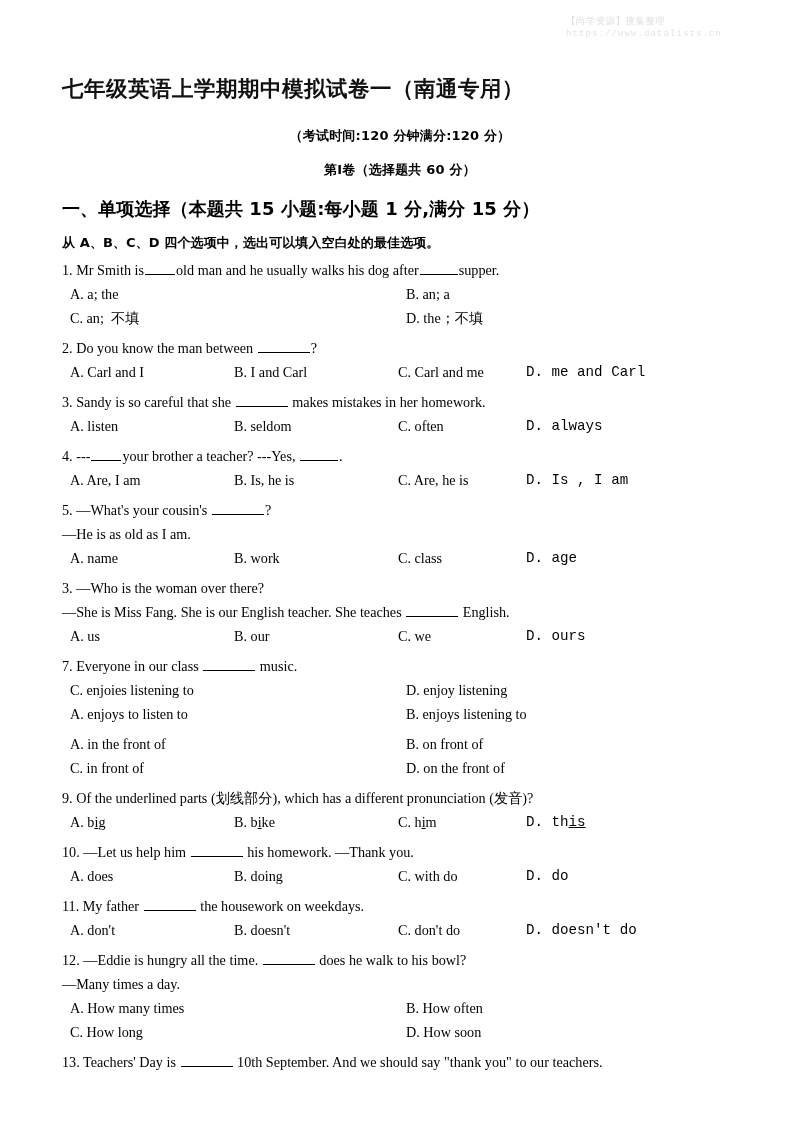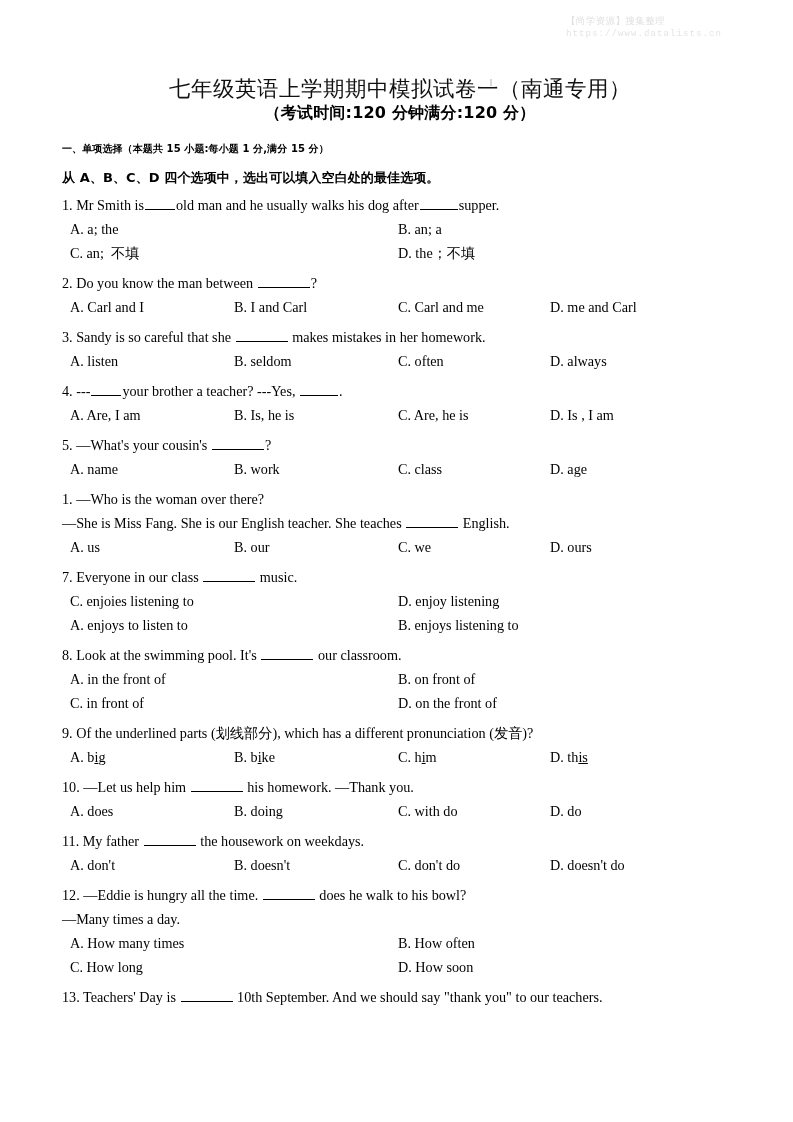--- a/index.html
+++ b/index.html
@@ -52,58 +52,58 @@
   .content {
     position: absolute;
     left: 62px;
     top: 0;
     width: 676px;
   }
 
   
   .doc-title {
     margin-top: 74px;
-    text-align: center;
-    font-family: "DejaVu Sans", sans-serif;
-    font-weight: normal;
+    font-family: "DejaVu Sans", sans-serif;
+    font-weight: bold;
     font-size: 21.5px;
     letter-spacing: 0.5px;
     color: #111;
     position: relative;
   }
   .title-artifact {
     position: absolute;
     top: 5px;
     left: 428px;
     width: 2px;
     height: 7px;
     background: #d8d8d8;
   }
 
   .exam-info {
+    margin-top: 24px;
     text-align: center;
     font-family: "DejaVu Sans", sans-serif;
     font-weight: bold;
-    font-size: 16px;
+    font-size: 13px;
     letter-spacing: 0.2px;
   }
   .paper-part {
     margin-top: 16px;
     text-align: center;
     font-family: "DejaVu Sans", sans-serif;
     font-weight: bold;
     font-size: 13px;
     letter-spacing: 0.2px;
   }
 
   .section-heading {
     margin-top: 18px;
     font-family: "DejaVu Sans", sans-serif;
     font-weight: bold;
-    font-size: 10px;
+    font-size: 18px;
     letter-spacing: 0.1px;
   }
   .section-instruction {
     margin-top: 13px;
     margin-bottom: 6px;
     font-family: "DejaVu Sans", sans-serif;
     font-weight: bold;
     font-size: 13px;
     letter-spacing: 0.1px;
   }
@@ -131,24 +131,24 @@
   }
   .opt {
     position: absolute;
     top: 0;
     white-space: pre;
   }
   
   .cols4 .opt.c0 { left: 8px; }
   .cols4 .opt.c1 { left: 172px; }
   .cols4 .opt.c2 { left: 336px; }
-  .cols4 .opt.c3 { left: 488px; }
+  .cols4 .opt.c3 { left: 464px; font-family: Liberation Mono, monospace; }
   
   .cols2 .opt.c0 { left: 8px; }
-  .cols2 .opt.c1 { left: 336px; }
+  .cols2 .opt.c1 { left: 344px; }
 
   .blank {
     display: inline-block;
     border-bottom: 1.2px solid #000;
     vertical-align: baseline;
     margin: 0 1px;
   }
   .blank.w1 { width: 38px; }
   .blank.w2 { width: 52px; }
   .blank.w3 { width: 30px; }
@@ -165,20 +165,21 @@
   </div>
 
   <div class="content">
 
     <div class="doc-title">
       <span>七年级英语上学期期中模拟试卷一（南通专用）</span>
       <span class="title-artifact"></span>
     </div>
 
     <div class="exam-info">（考试时间:120 分钟满分:120 分）</div>
+    <div class="paper-part">第I卷（选择题共 60 分）</div>
     <div class="section-heading">一、单项选择（本题共 15 小题:每小题 1 分,满分 15 分）</div>
     <div class="section-instruction">从 A、B、C、D 四个选项中，选出可以填入空白处的最佳选项。</div>
 
     <div id="questions">
         <div class="q-block">
           <div class="q-line">1. Mr Smith is<span class="blank w3"></span>old man and he usually walks his dog after<span class="blank w1"></span>supper.</div>
           <div class="opt-row cols2">
             <span class="opt c0">A. a; the</span>
             <span class="opt c1">B. an; a</span>
           </div>
@@ -209,50 +210,50 @@
           <div class="q-line">4. ---<span class="blank w3"></span>your brother a teacher? ---Yes, <span class="blank w1"></span>.</div>
           <div class="opt-row cols4">
             <span class="opt c0">A. Are, I am</span>
             <span class="opt c1">B. Is, he is</span>
             <span class="opt c2">C. Are, he is</span>
             <span class="opt c3">D. Is , I am</span>
           </div>
         </div>
         <div class="q-block">
           <div class="q-line">5. —What's your cousin's <span class="blank w2"></span>?</div>
+          <div class="q-sub">—He is as old as I am.</div>
           <div class="opt-row cols4">
             <span class="opt c0">A. name</span>
             <span class="opt c1">B. work</span>
             <span class="opt c2">C. class</span>
             <span class="opt c3">D. age</span>
           </div>
         </div>
         <div class="q-block">
-          <div class="q-line">1. —Who is the woman over there?</div>
+          <div class="q-line">3. —Who is the woman over there?</div>
           <div class="q-sub">—She is Miss Fang. She is our English teacher. She teaches <span class="blank w2"></span> English.</div>
           <div class="opt-row cols4">
             <span class="opt c0">A. us</span>
             <span class="opt c1">B. our</span>
             <span class="opt c2">C. we</span>
             <span class="opt c3">D. ours</span>
           </div>
         </div>
         <div class="q-block">
           <div class="q-line">7. Everyone in our class <span class="blank w2"></span> music.</div>
           <div class="opt-row cols2">
             <span class="opt c0">C. enjoies listening to</span>
             <span class="opt c1">D. enjoy listening</span>
           </div>
           <div class="opt-row cols2">
             <span class="opt c0">A. enjoys to listen to</span>
             <span class="opt c1">B. enjoys listening to</span>
           </div>
         </div>
         <div class="q-block">
-          <div class="q-line">8. Look at the swimming pool. It's <span class="blank w2"></span> our classroom.</div>
           <div class="opt-row cols2">
             <span class="opt c0">A. in the front of</span>
             <span class="opt c1">B. on front of</span>
           </div>
           <div class="opt-row cols2">
             <span class="opt c0">C. in front of</span>
             <span class="opt c1">D. on the front of</span>
           </div>
         </div>
         <div class="q-block">

